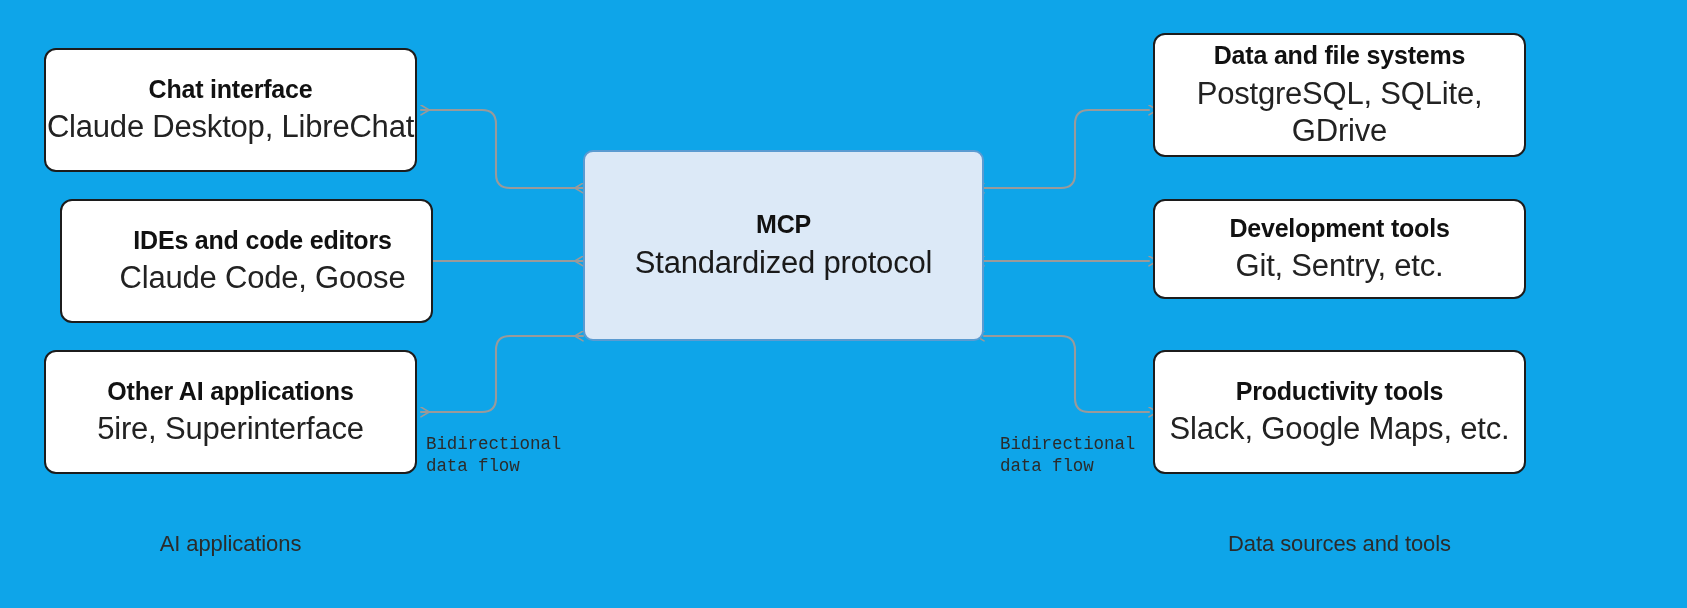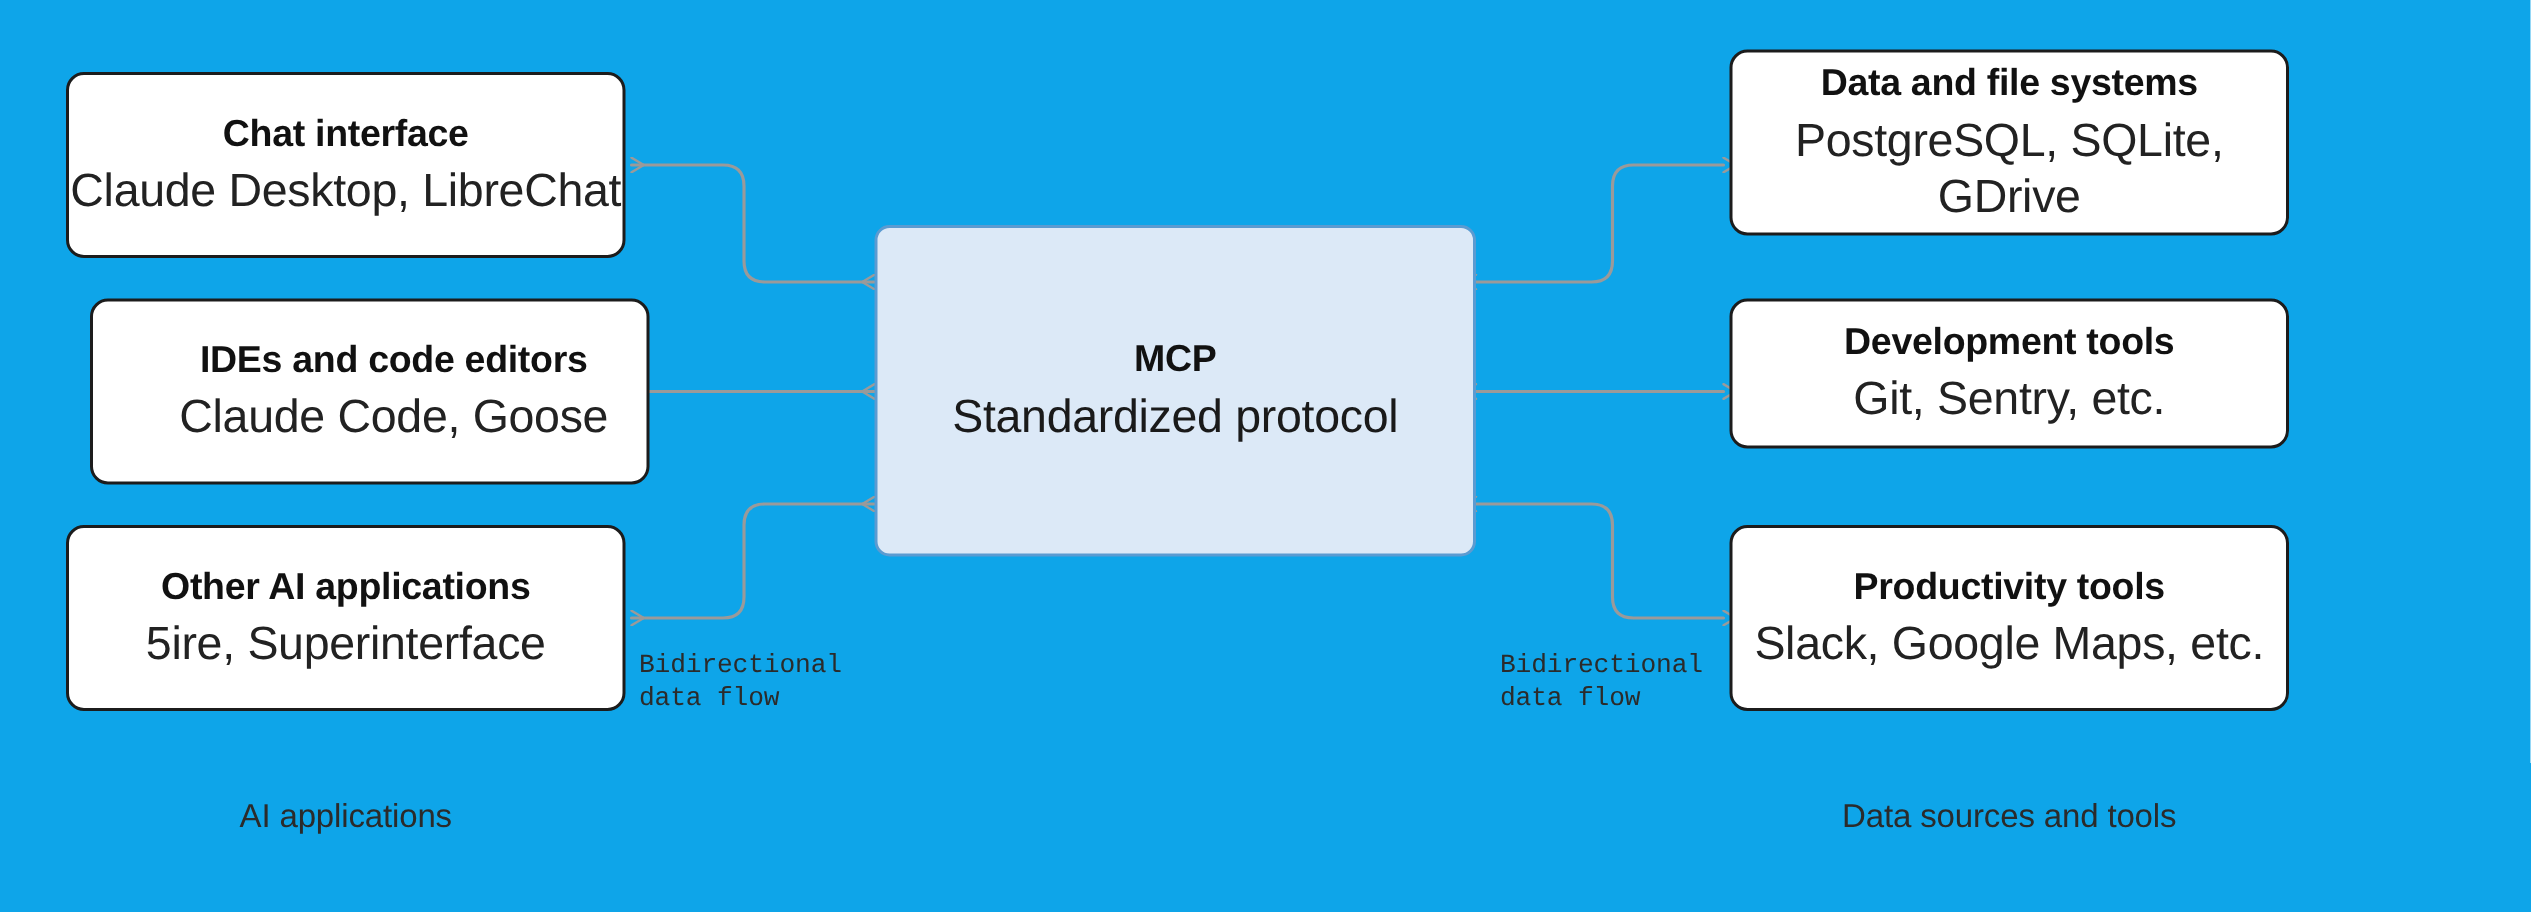--- a/index.html
+++ b/index.html
@@ -126,21 +126,21 @@
   <div class="node" style="left:60px; top:199px; width:373px; height:124px;padding-left:32px;">
     <div class="title">IDEs and code editors</div>
     <div class="subtitle">Claude Code, Goose</div>
   </div>
 
   <div class="node" style="left:44px; top:350px; width:373px; height:124px;">
     <div class="title">Other AI applications</div>
     <div class="subtitle">5ire, Superinterface</div>
   </div>
 
-  <div class="node hub" style="left:583px; top:150px; width:401px; height:221px;">
+  <div class="node hub" style="left:583px; top:150px; width:401px; height:191px;">
     <div class="title">MCP</div>
     <div class="subtitle">Standardized protocol</div>
   </div>
 
   <div class="node" style="left:1153px; top:33px; width:373px; height:124px;">
     <div class="title">Data and file systems</div>
     <div class="subtitle">PostgreSQL, SQLite, GDrive</div>
   </div>
 
   <div class="node" style="left:1153px; top:199px; width:373px; height:100px;">

